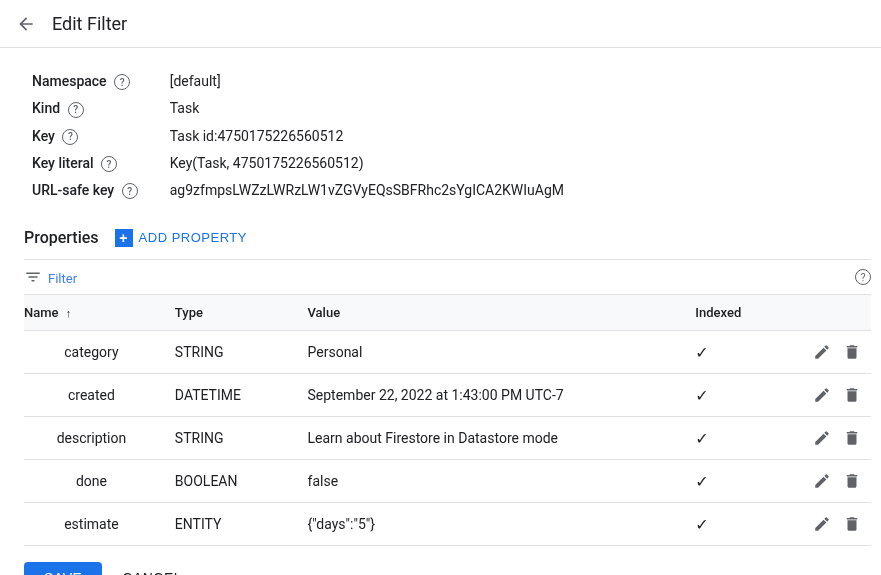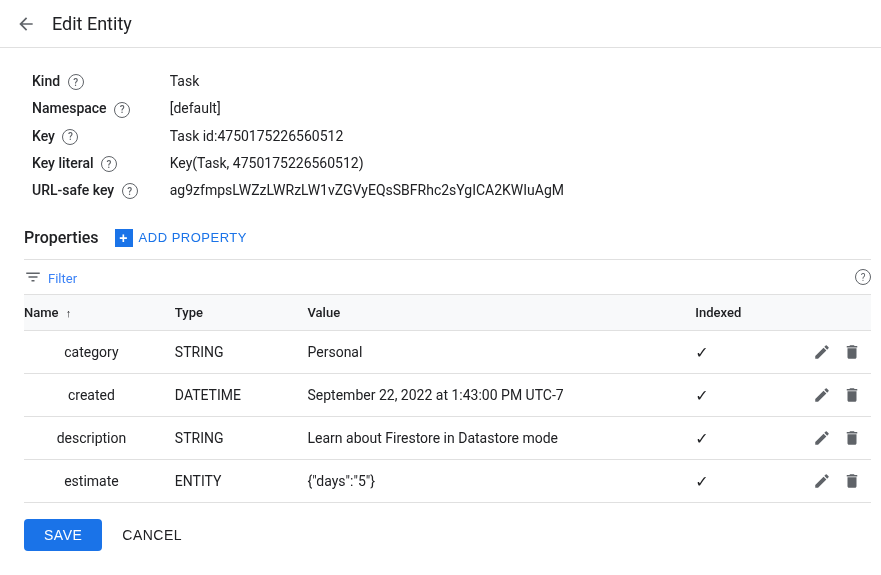--- a/index.html
+++ b/index.html
@@ -236,39 +236,39 @@
   </style>
 </head>
 <body>
 
 <div class="header">
   <span class="back-icon">
     <svg width="20" height="20" viewBox="0 0 24 24" fill="#5f6368">
       <path d="M20 11H7.83l5.59-5.59L12 4l-8 8 8 8 1.41-1.41L7.83 13H20v-2z"></path>
     </svg>
   </span>
-  <span class="page-title">Edit Entity</span>
+  <span class="page-title">Edit Filter</span>
 </div>
 
 <div class="entity-info">
   <table class="info-table">
     <tbody id="entity-info-body">
     <tr>
     <td class="label-cell">
+      Namespace
+      <span class="help-icon">?</span>
+    </td>
+    <td class="value-cell">[default]</td>
+  </tr>
+        <tr>
+    <td class="label-cell">
       Kind
       <span class="help-icon">?</span>
     </td>
     <td class="value-cell">Task</td>
-  </tr>
-        <tr>
-    <td class="label-cell">
-      Namespace
-      <span class="help-icon">?</span>
-    </td>
-    <td class="value-cell">[default]</td>
   </tr>
         <tr>
     <td class="label-cell">
       Key
       <span class="help-icon">?</span>
     </td>
     <td class="value-cell">Task id:4750175226560512</td>
   </tr>
         <tr>
     <td class="label-cell">
@@ -381,20 +381,42 @@
         </button>
         <button class="action-btn" title="Delete">
           <svg width="18" height="18" viewBox="0 0 24 24" fill="currentColor">
             <path d="M6 19c0 1.1.9 2 2 2h8c1.1 0 2-.9 2-2V7H6v12zM19 4h-3.5l-1-1h-5l-1 1H5v2h14V4z"></path>
           </svg>
         </button>
       </div>
     </td>
   </tr>
         <tr>
+    <td class="name-col col-name">done</td>
+    <td class="col-type">BOOLEAN</td>
+    <td class="col-value">false</td>
+    <td class="col-indexed">
+      <span class="check-icon">✓</span>
+    </td>
+    <td class="col-actions">
+      <div class="action-icons">
+        <button class="action-btn" title="Edit">
+          <svg width="18" height="18" viewBox="0 0 24 24" fill="currentColor">
+            <path d="M3 17.25V21h3.75L17.81 9.94l-3.75-3.75L3 17.25zM20.71 7.04a1 1 0 0 0 0-1.41l-2.34-2.34a1 1 0 0 0-1.41 0l-1.83 1.83 3.75 3.75 1.83-1.83z"></path>
+          </svg>
+        </button>
+        <button class="action-btn" title="Delete">
+          <svg width="18" height="18" viewBox="0 0 24 24" fill="currentColor">
+            <path d="M6 19c0 1.1.9 2 2 2h8c1.1 0 2-.9 2-2V7H6v12zM19 4h-3.5l-1-1h-5l-1 1H5v2h14V4z"></path>
+          </svg>
+        </button>
+      </div>
+    </td>
+  </tr>
+        <tr>
     <td class="name-col col-name">estimate</td>
     <td class="col-type">ENTITY</td>
     <td class="col-value">{"days":"5"}</td>
     <td class="col-indexed">
       <span class="check-icon">✓</span>
     </td>
     <td class="col-actions">
       <div class="action-icons">
         <button class="action-btn" title="Edit">
           <svg width="18" height="18" viewBox="0 0 24 24" fill="currentColor">

